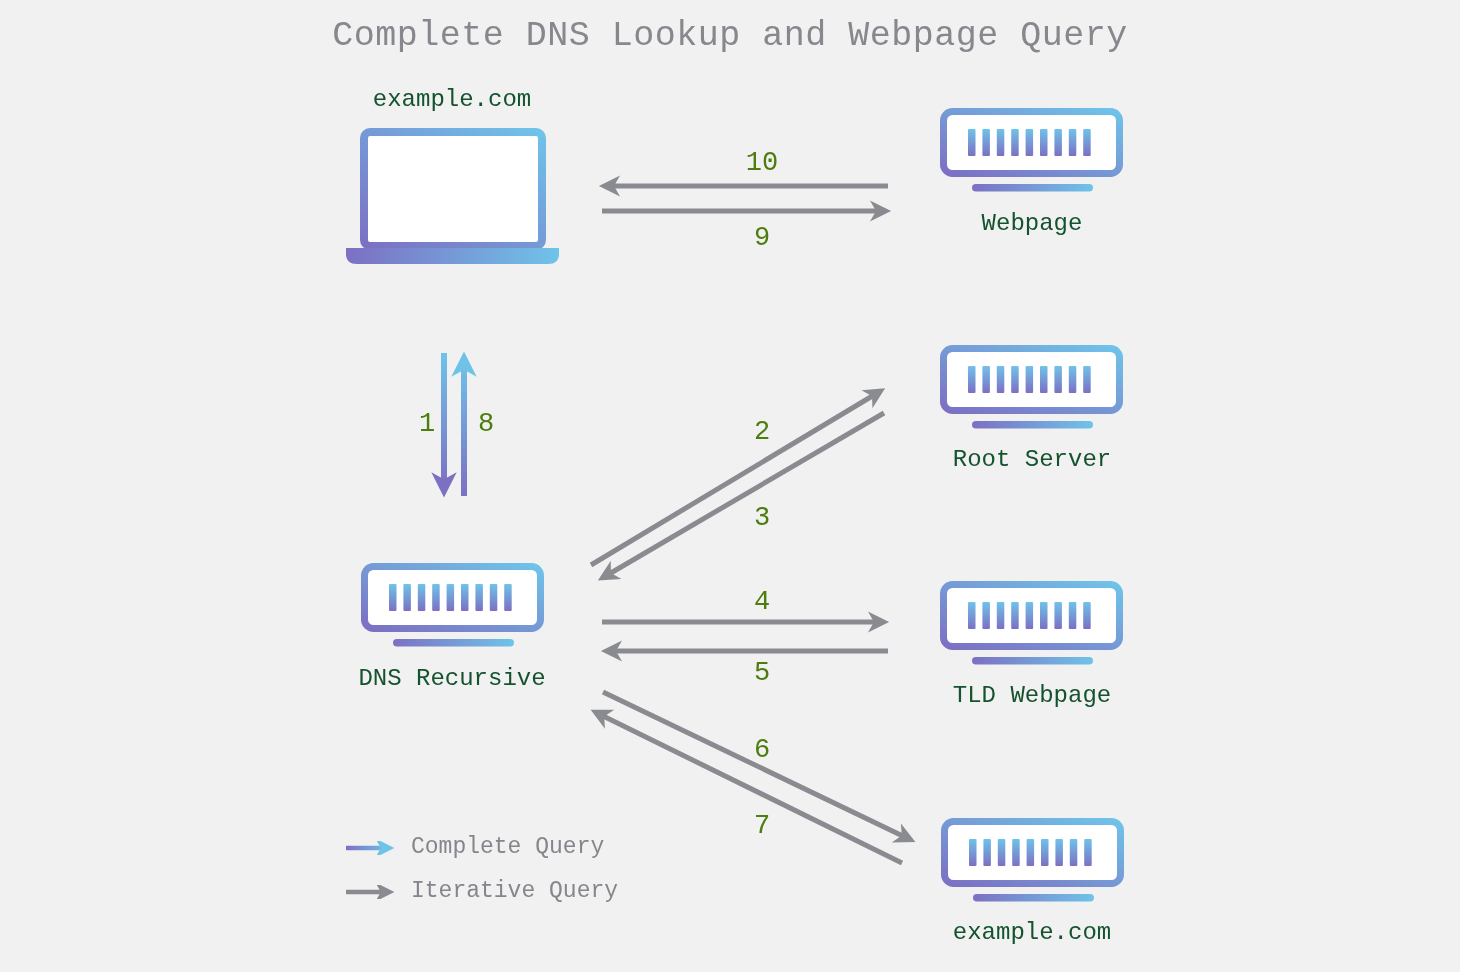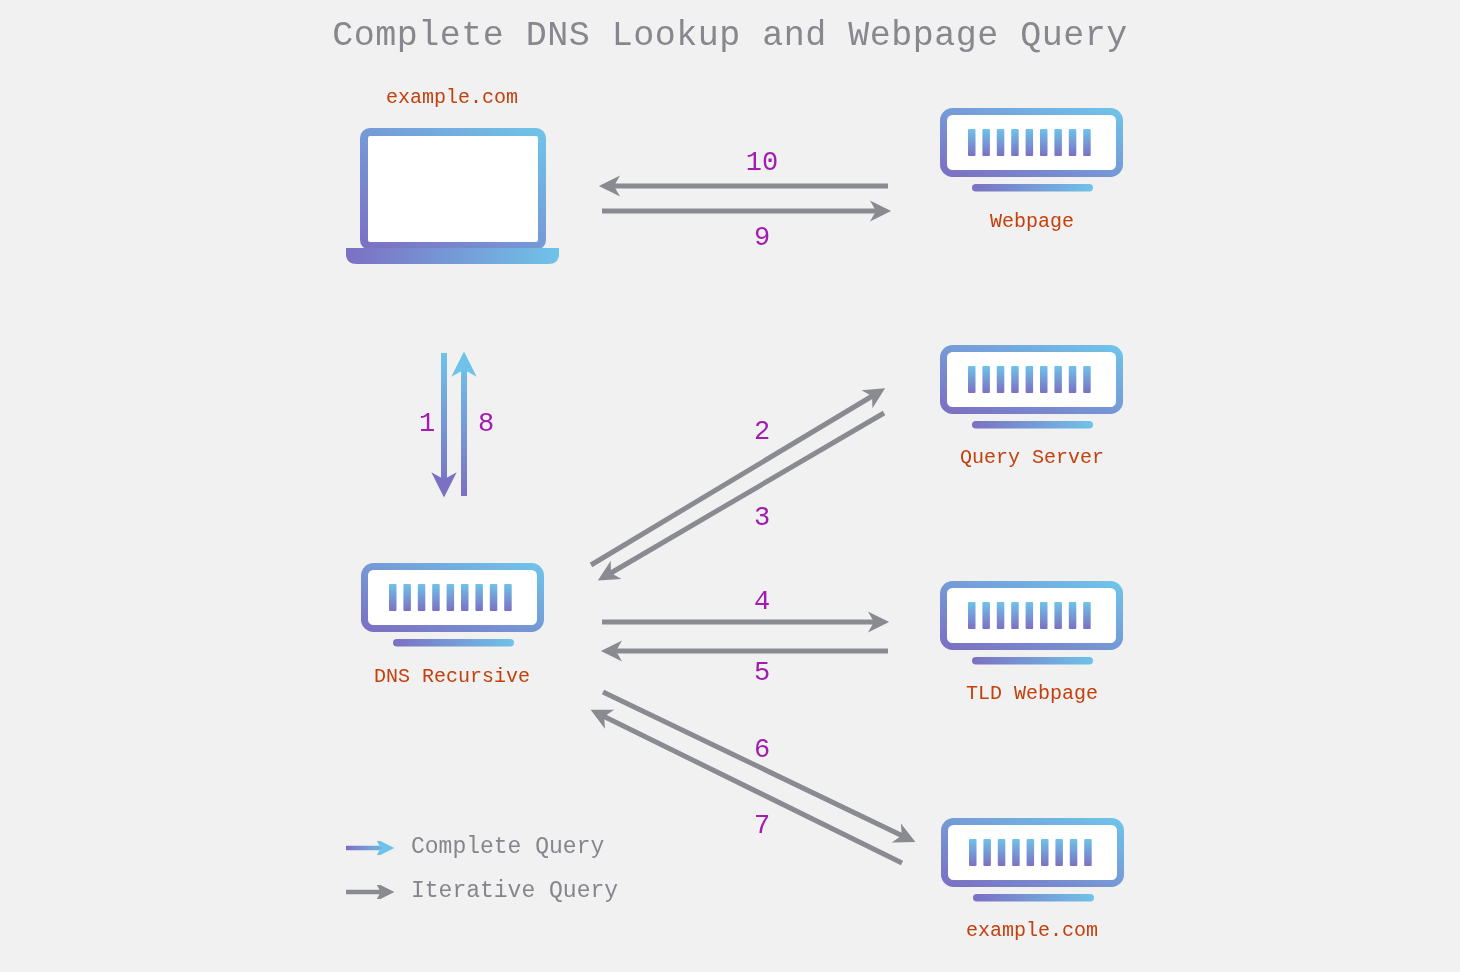--- a/index.html
+++ b/index.html
@@ -7,25 +7,25 @@
     position:relative;width:1460px;height:972px;overflow:hidden;
     background:#f1f1f2;
     font-family:Liberation Mono, monospace;
   }
   .title{
     position:absolute;left:0;right:0;top:16px;text-align:center;
     font-size:35px;font-weight:300;color:#87878e;letter-spacing:0.5px;
   }
   .node-label{
     position:absolute;transform:translateX(-50%);
-    color:#c2410c;font-size:20px;white-space:nowrap;
+    color:#14532d;font-size:24px;white-space:nowrap;
   }
   .num-label{
     position:absolute;transform:translate(-50%,-50%);
-    color:#a21caf;font-size:27px;
+    color:#4d7c0f;font-size:27px;
   }
   .legend-label{
     position:absolute;color:#85868c;font-size:23px;white-space:nowrap;
   }
   .abs{position:absolute;}
   .server-icon{position:absolute;width:184px;height:92px;}
   .arrows-layer{position:absolute;left:0;top:0;}
   .legend-arrow{position:absolute;width:58px;height:14px;}
 </style>
 </head>
@@ -181,21 +181,21 @@
         <rect x="71.2" y="21" width="7.5" height="27" rx="1" fill="url(#sb-auth)"></rect>
         <rect x="85.6" y="21" width="7.5" height="27" rx="1" fill="url(#sb-auth)"></rect>
         <rect x="100.0" y="21" width="7.5" height="27" rx="1" fill="url(#sb-auth)"></rect>
         <rect x="114.4" y="21" width="7.5" height="27" rx="1" fill="url(#sb-auth)"></rect>
         <rect x="128.8" y="21" width="7.5" height="27" rx="1" fill="url(#sb-auth)"></rect>
         <rect x="143.2" y="21" width="7.5" height="27" rx="1" fill="url(#sb-auth)"></rect>
     <rect x="32" y="76" width="121" height="7.5" rx="3.75" fill="url(#su-auth)"></rect>
   </svg></div>
 
   <div class="node-label" style="left:1032px;top:210px">Webpage</div>
-  <div class="node-label" style="left:1032px;top:446px">Query Server</div>
+  <div class="node-label" style="left:1032px;top:446px">Root Server</div>
   <div class="node-label" style="left:452px;top:665px">DNS Recursive</div>
   <div class="node-label" style="left:1032px;top:682px">TLD Webpage</div>
   <div class="node-label" style="left:1032px;top:919px">example.com</div>
 
   <svg class="arrows-layer" width="1460" height="972" viewBox="0 0 1460 972">
     <defs>
       <marker id="mh-gray" viewBox="0 0 10 10" refX="6.5" refY="5" markerWidth="4.6" markerHeight="4.6" orient="auto">
         <path d="M0.4,0.4 L9.6,5 L0.4,9.6 L3,5 Z" fill="#8A8B90"></path>
       </marker>
       <marker id="mh-blue" viewBox="0 0 10 10" refX="6.5" refY="5" markerWidth="4.6" markerHeight="4.6" orient="auto">

